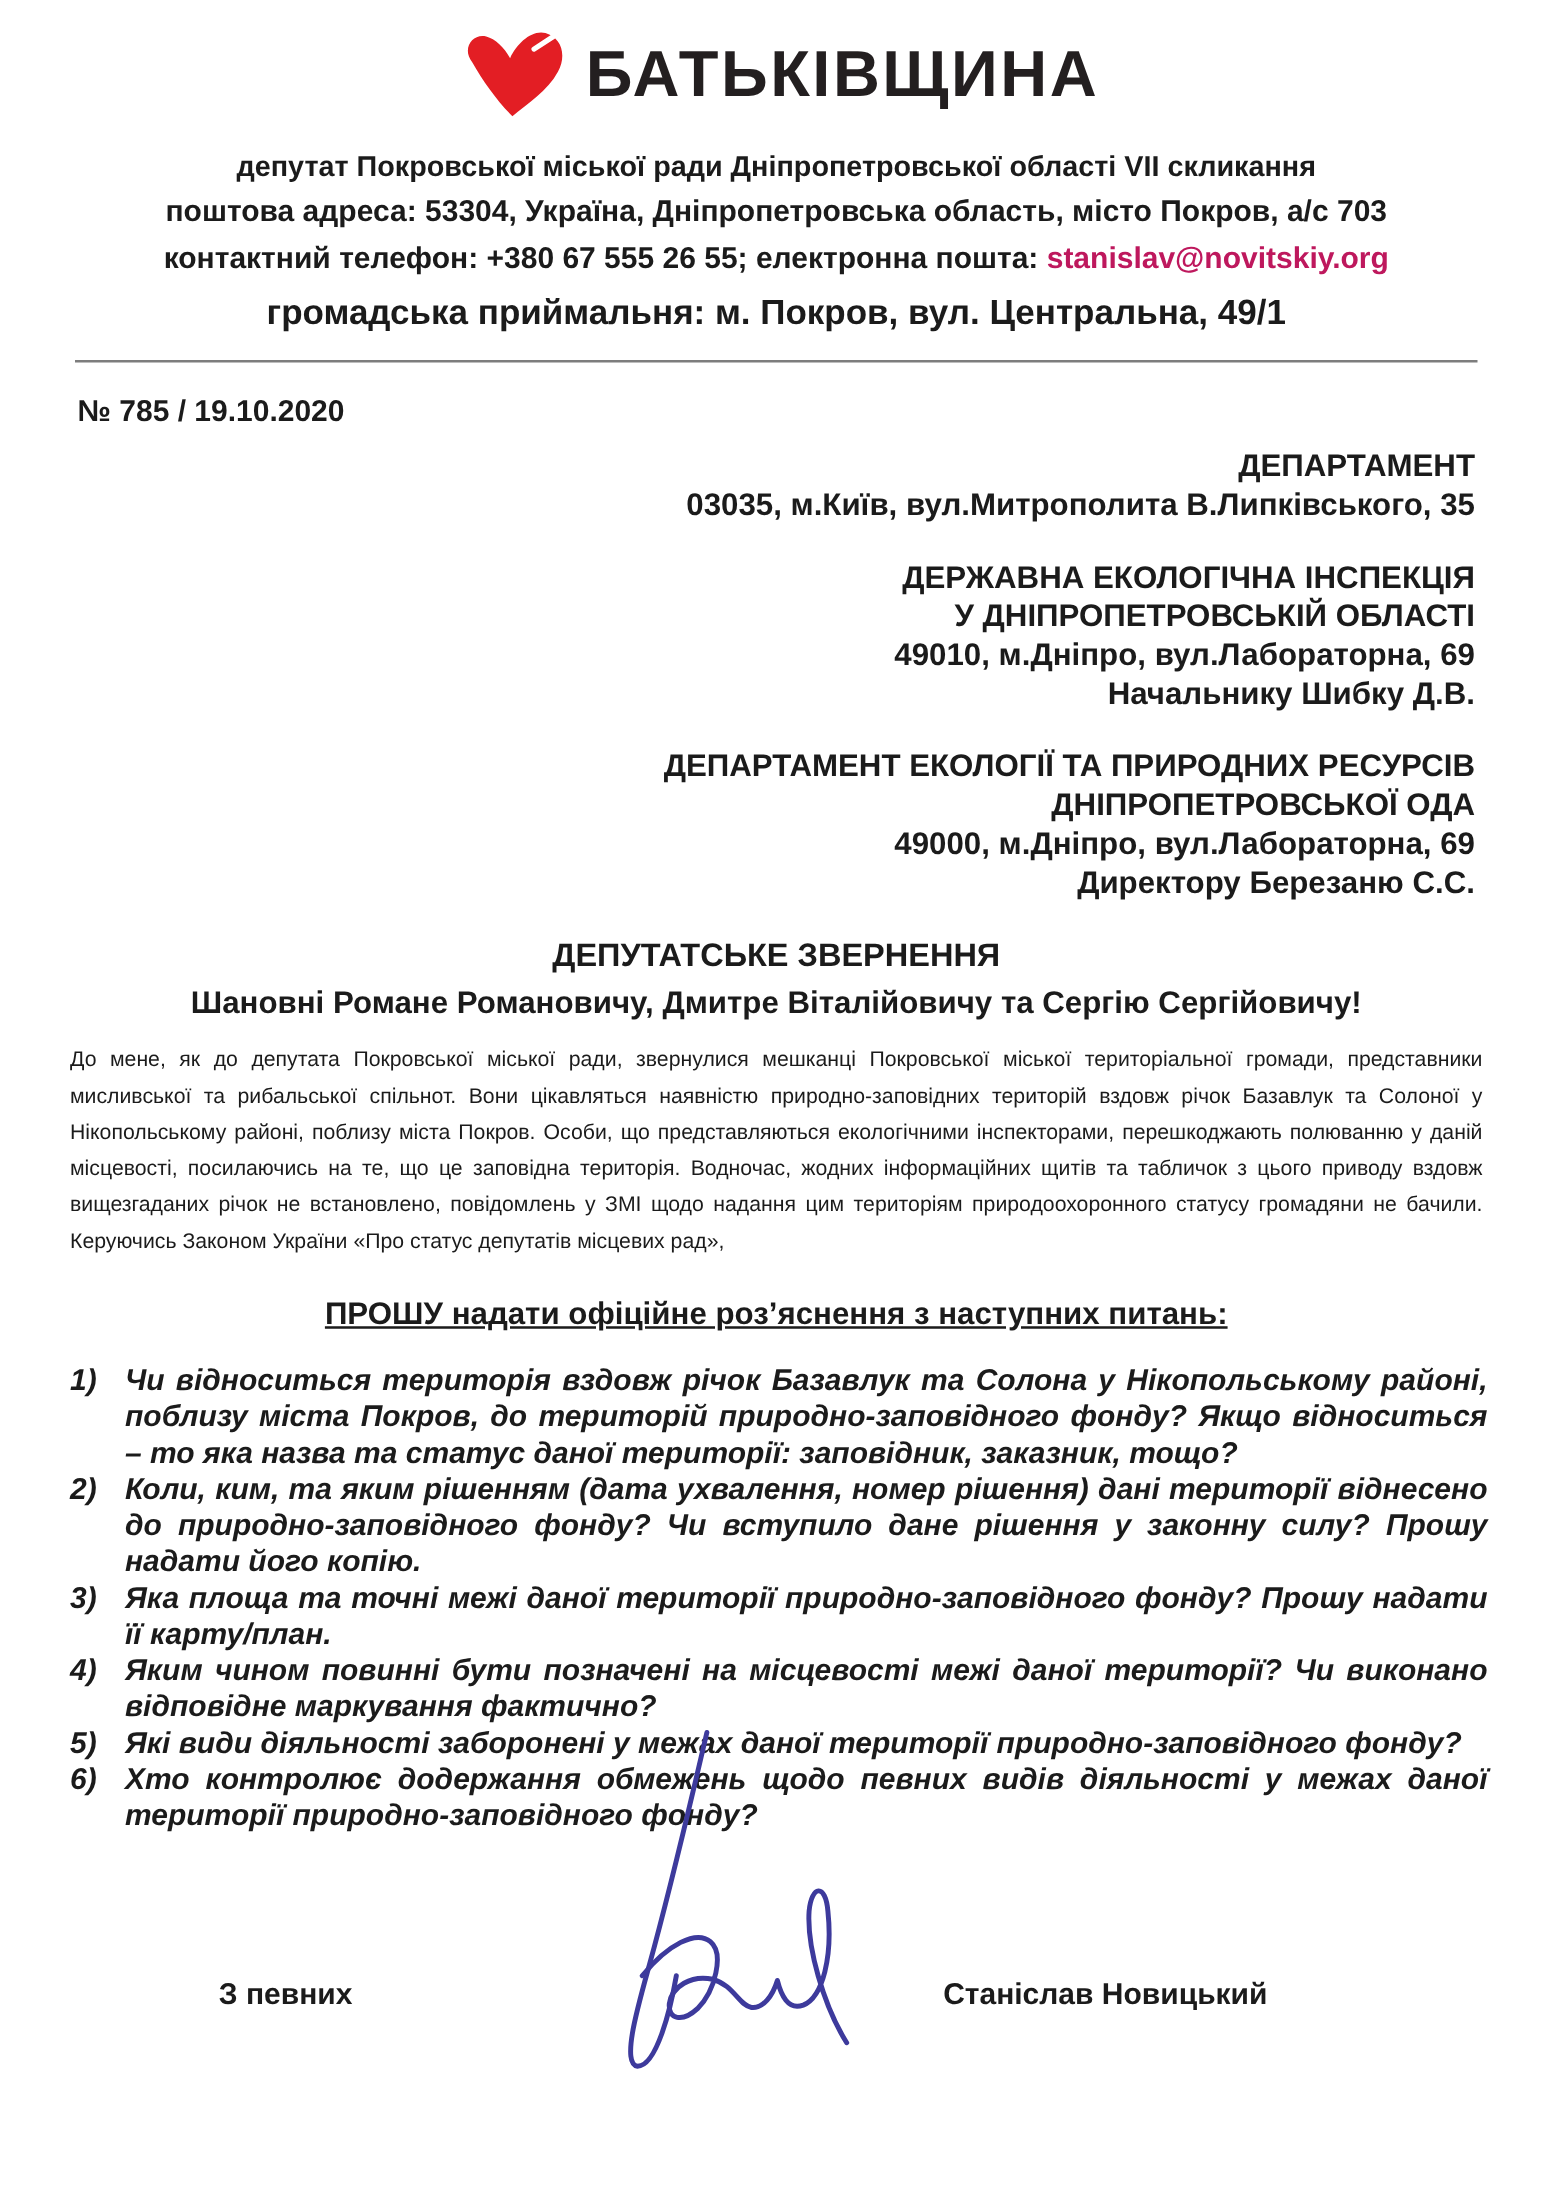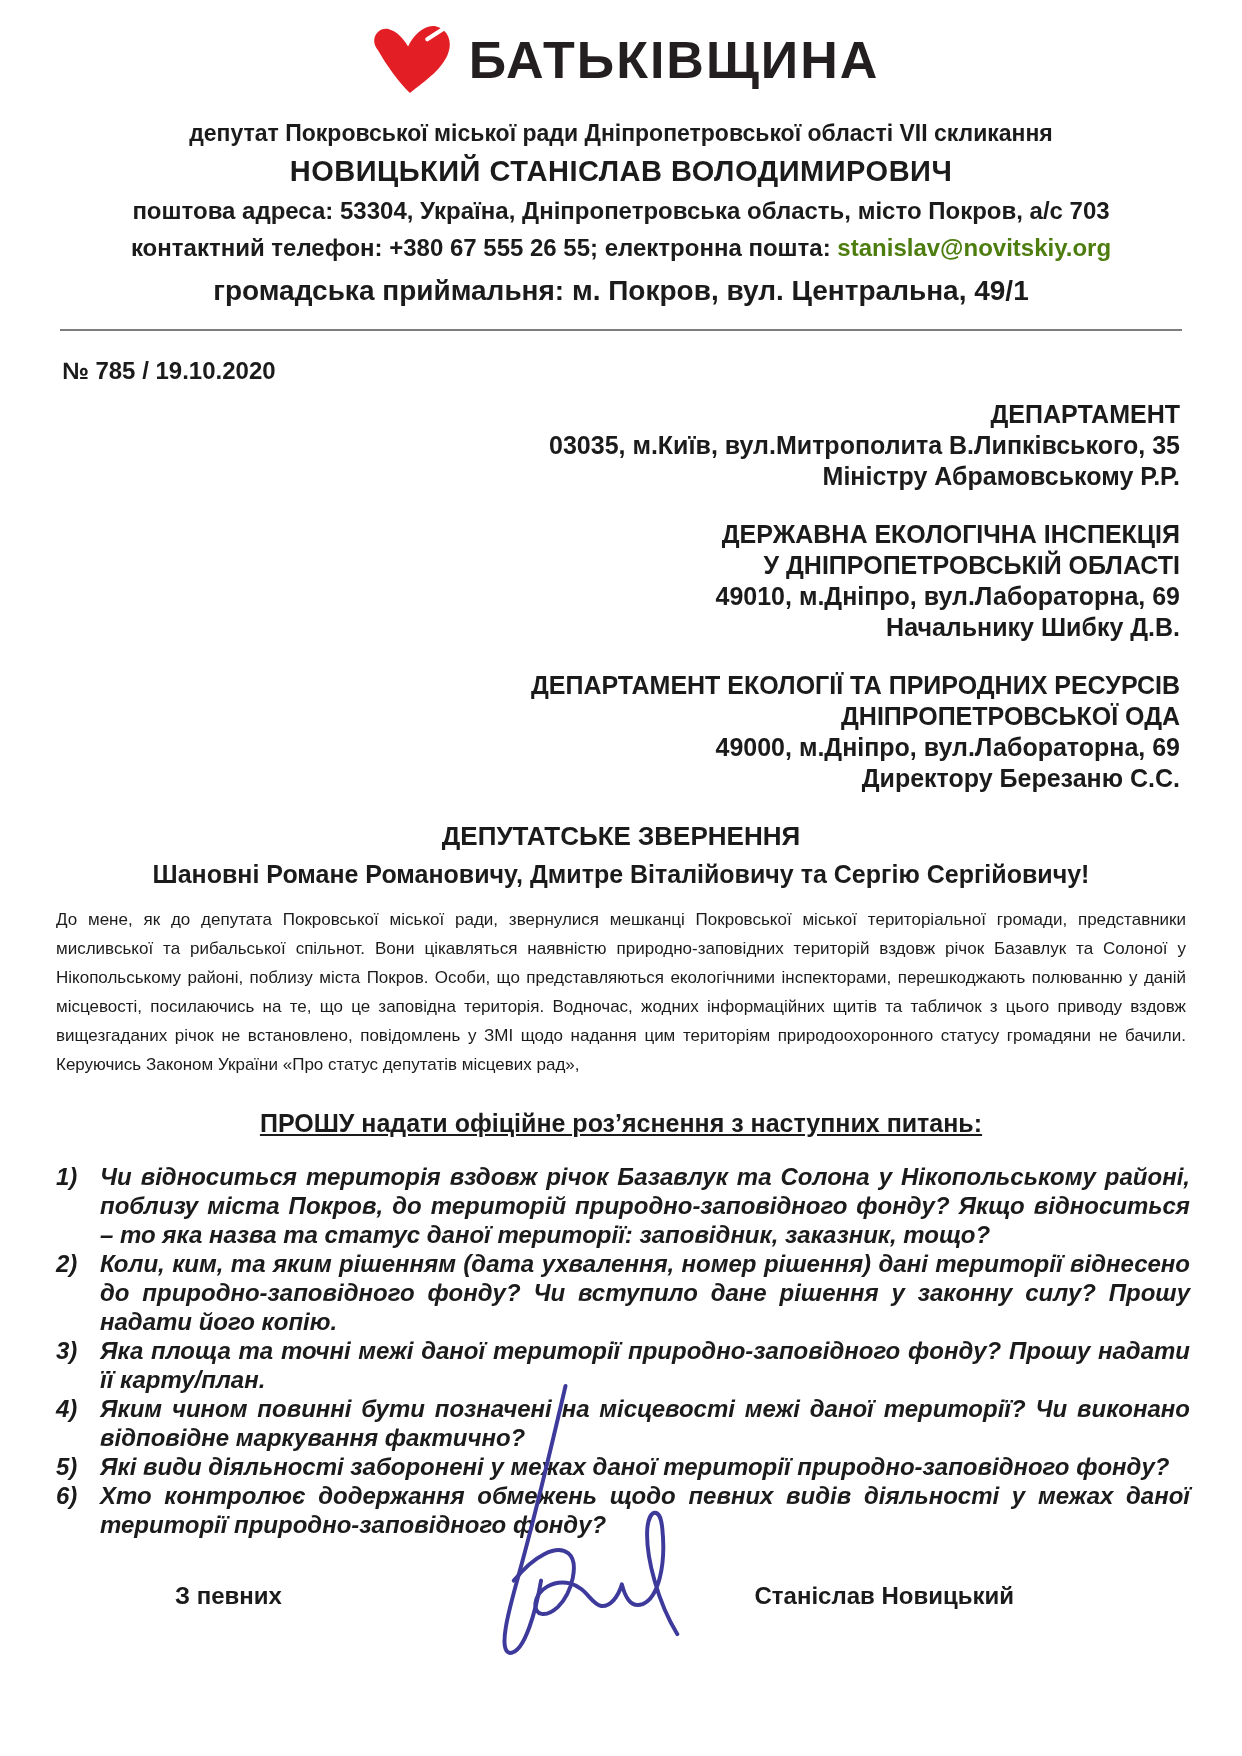--- a/index.html
+++ b/index.html
@@ -18,21 +18,21 @@
     gap:14px; padding-top:14px; height:92px;
   }
   .logo-heart { width:92px; height:82px; margin-top:4px; }
   .logo-text {
     font-size:52px; font-weight:bold; color:#231f20; letter-spacing:2px;
   }
   
   .hline1 { text-align:center; font-weight:bold; font-size:23px; margin-top:14px; }
   .hname  { text-align:center; font-weight:bold; font-size:29px; margin-top:8px; letter-spacing:0.5px; }
   .hinfo  { text-align:center; font-weight:bold; font-size:24px; margin-top:9px; }
-  .email  { color:#4d7c0f; text-decoration:none; }
+  .email  { color:#be185d; text-decoration:none; }
   .hreception { text-align:center; font-weight:bold; font-size:28px; margin-top:13px; }
   .rule {
     border:none; border-top:2px solid #7d7d7d;
     margin:22px 60px 0 60px;
   }
   
   .refnum { margin:26px 0 0 62px; font-weight:bold; font-size:24px; }
   .recipients { margin:14px 62px 0 62px; text-align:right; }
   .rblock { margin-bottom:27px; font-weight:bold; font-size:25px; line-height:31px; }
   
@@ -72,36 +72,34 @@
 
   <div class="logo-row">
     <svg class="logo-heart" viewBox="0 0 100 90" aria-hidden="true">
       <path d="M16 32 C6 20 16 6 28 9 C36 11 44 19 49 28 C55 15 68 3 80 6 C94 10 99 25 91 40 C82 57 64 68 51 79 C38 66 25 48 16 32 Z" fill="#e31e24"></path>
       <path d="M70 20 L87 9" stroke="#ffffff" stroke-width="4.5" stroke-linecap="round" fill="none"></path>
     </svg>
     <span class="logo-text">БАТЬКІВЩИНА</span>
   </div>
 
   <div class="hline1">депутат Покровської міської ради Дніпропетровської області VII скликання</div>
-  <div class="hname">НОВИЦЬКИЙ СТАНІСЛАВ ВОЛОДИМИРОВИЧ</div>
   <div class="hinfo">поштова адреса: 53304, Україна, Дніпропетровська область, місто Покров, а/с 703</div>
   <div class="hinfo">
     <span>контактний телефон: +380 67 555 26 55; електронна пошта: </span><a href="#" class="email">stanislav@novitskiy.org</a>
   </div>
   <div class="hreception">громадська приймальня: м. Покров, вул. Центральна, 49/1</div>
 
   <hr class="rule">
 
   <div class="refnum">№ 785 / 19.10.2020</div>
 
   <div class="recipients">
     <div class="rblock">
       <div>ДЕПАРТАМЕНТ</div>
       <div>03035, м.Київ, вул.Митрополита В.Липківського, 35</div>
-      <div>Міністру Абрамовському Р.Р.</div>
     </div>
     <div class="rblock">
       <div>ДЕРЖАВНА ЕКОЛОГІЧНА ІНСПЕКЦІЯ</div>
       <div>У ДНІПРОПЕТРОВСЬКІЙ ОБЛАСТІ</div>
       <div>49010, м.Дніпро, вул.Лабораторна, 69</div>
       <div>Начальнику Шибку Д.В.</div>
     </div>
     <div class="rblock">
       <div>ДЕПАРТАМЕНТ ЕКОЛОГІЇ ТА ПРИРОДНИХ РЕСУРСІВ</div>
       <div>ДНІПРОПЕТРОВСЬКОЇ ОДА</div>

